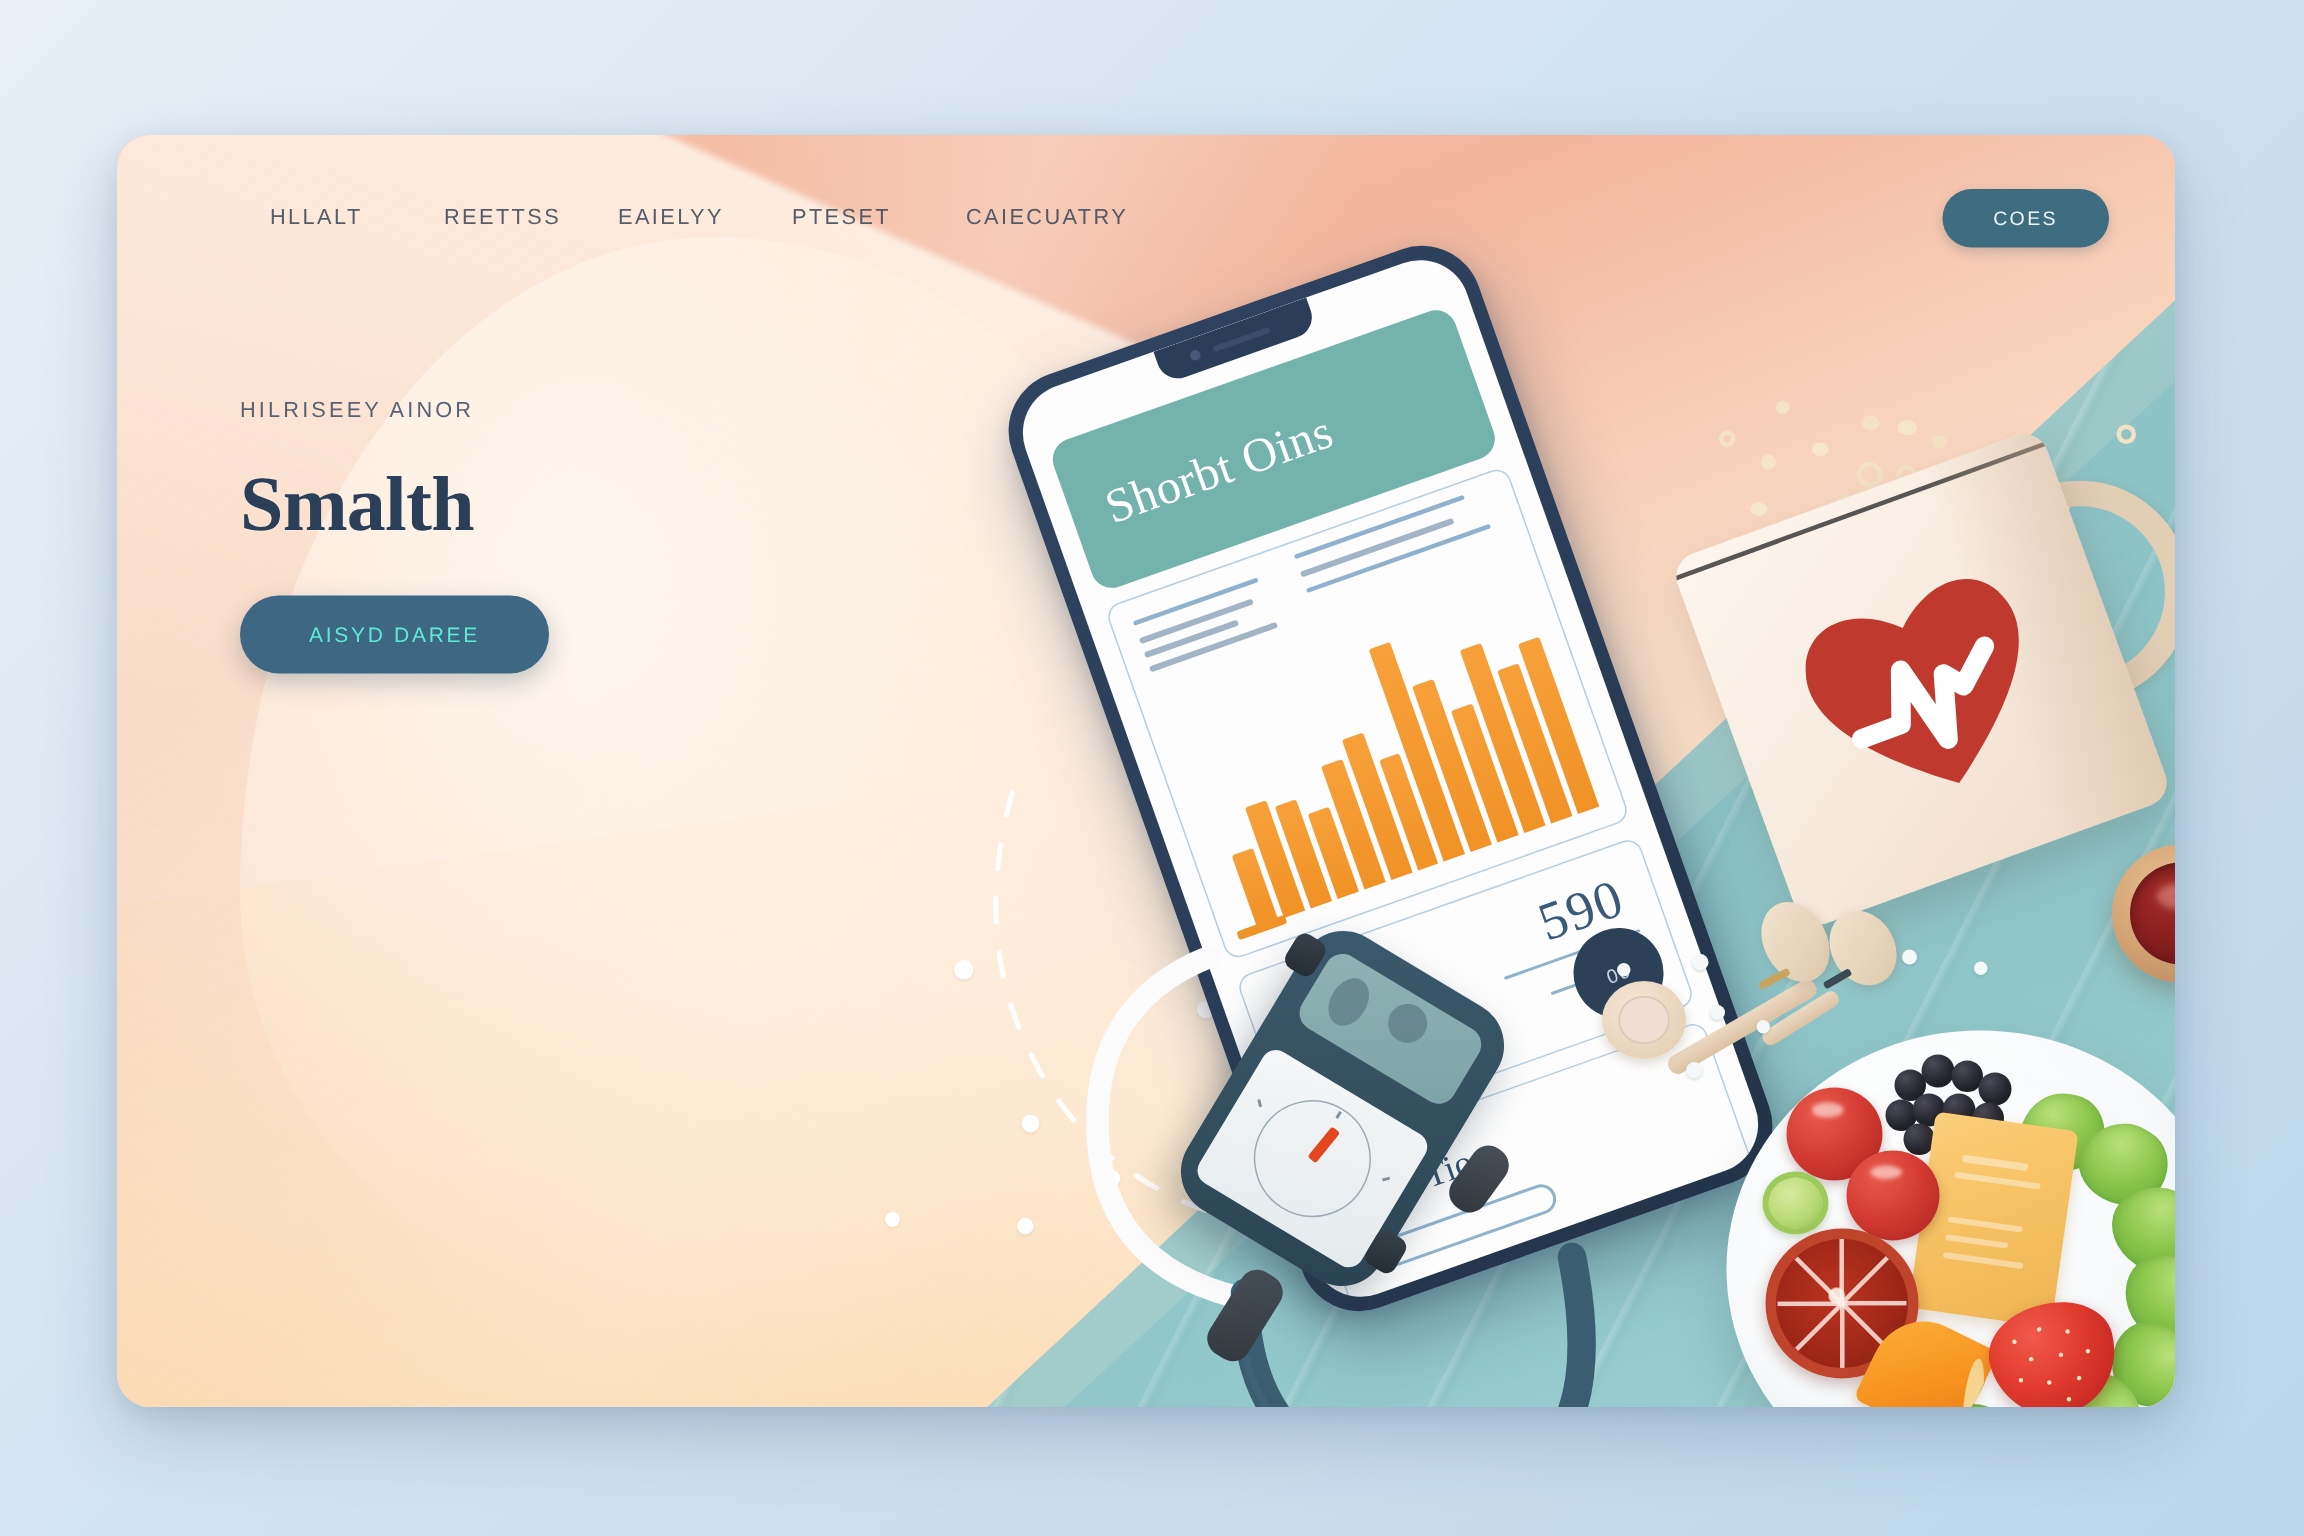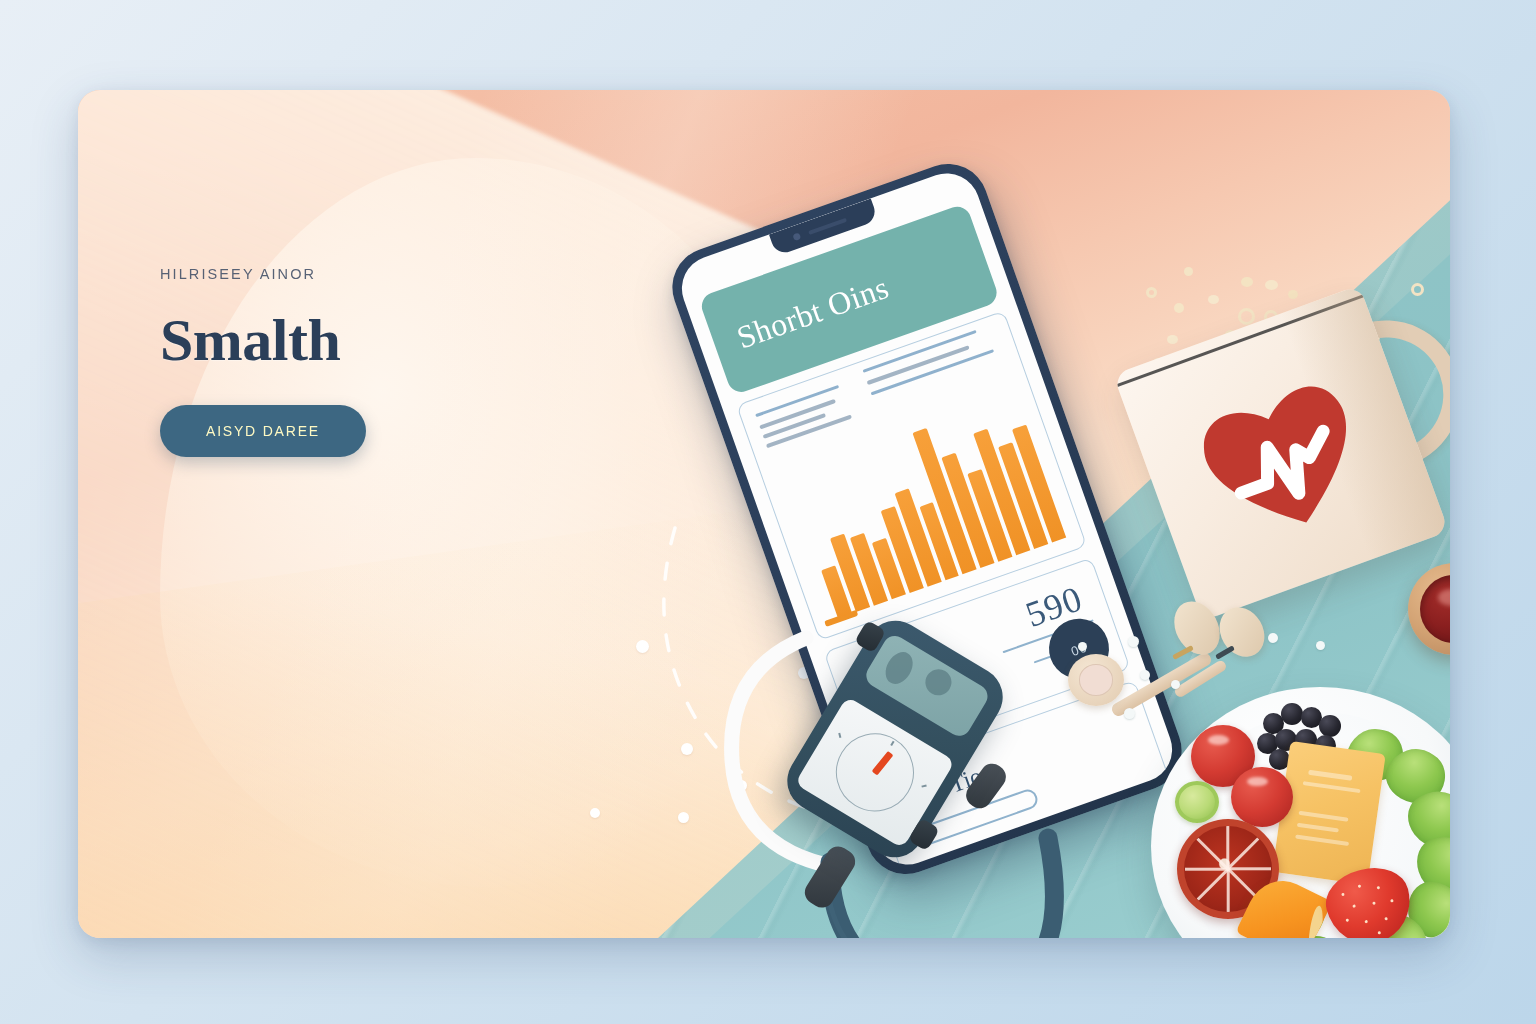--- a/index.html
+++ b/index.html
@@ -195,40 +195,40 @@
   .eyebrow {
     font-size: 14.5px;
     letter-spacing: 2.1px;
     color: #46536a;
     text-transform: uppercase;
     margin-bottom: 28px;
     opacity: 0.9;
   }
   .headline {
     font-family: "Liberation Serif", serif;
-    font-size: 60px;
+    font-size: 52px;
     line-height: 1.02;
     color: #2b3f59;
     font-weight: 700;
     letter-spacing: -0.5px;
     margin-bottom: 34px;
     text-shadow: 0 1px 1px rgba(255,255,255,0.35);
   }
   .body-text {
     font-size: 15px;
     line-height: 1.82;
     color: #5a6170;
     width: 450px;
     margin-bottom: 38px;
     opacity: 0.92;
   }
   .hero-btn {
     font-size: 14px;
     letter-spacing: 1.8px;
-    color: #fef9c3;
+    color: #5eead4;
     background: #3d6782;
     border: none;
     border-radius: 999px;
     padding: 18px 46px;
     cursor: pointer;
     font-family: "Liberation Sans", sans-serif;
     text-transform: uppercase;
     box-shadow: 0 6px 16px rgba(45,75,100,0.28);
     text-align: center;
   }
@@ -727,20 +727,31 @@
     <div class="steam-ring" style="left:1160px;top:218px;width:17px;height:17px;"></div>
     <div class="steam-ring" style="left:1186px;top:220px;width:14px;height:14px;"></div>
     <div class="steam-ring" style="left:1146px;top:240px;width:13px;height:13px;"></div>
     <div class="steam-ring" style="left:1172px;top:246px;width:16px;height:16px;"></div>
     <div class="steam-ring" style="left:1196px;top:255px;width:14px;height:14px;"></div>
     <div class="steam-ring" style="left:1152px;top:268px;width:11px;height:11px;"></div>
     <div class="steam-ring" style="left:1333px;top:193px;width:13px;height:13px;"></div>
     <div class="steam-ring" style="left:1068px;top:197px;width:11px;height:11px;"></div>
     <div class="steam-ring" style="left:1265px;top:226px;width:12px;height:12px;"></div>
 
+    <nav class="nav">
+      <div class="nav-links">
+        <span class="nav-link">HLLALT</span>
+        <span class="nav-link">REETTSS</span>
+        <span class="nav-link">EAIELYY</span>
+        <span class="nav-link">PTESET</span>
+        <span class="nav-link">CAIECUATRY</span>
+      </div>
+      <div class="nav-spacer"></div>
+      <button class="nav-cta">COES</button>
+    </nav>
 
     <div class="hero-copy">
       <div class="eyebrow">HILRISEEY AINOR</div>
       <h1 class="headline"><span>Smalth</span><br></h1>
       <button class="hero-btn">AISYD DAREE</button>
     </div>
 
     <div class="phone">
       <div class="phone-body"></div>
       <div class="phone-screen">

